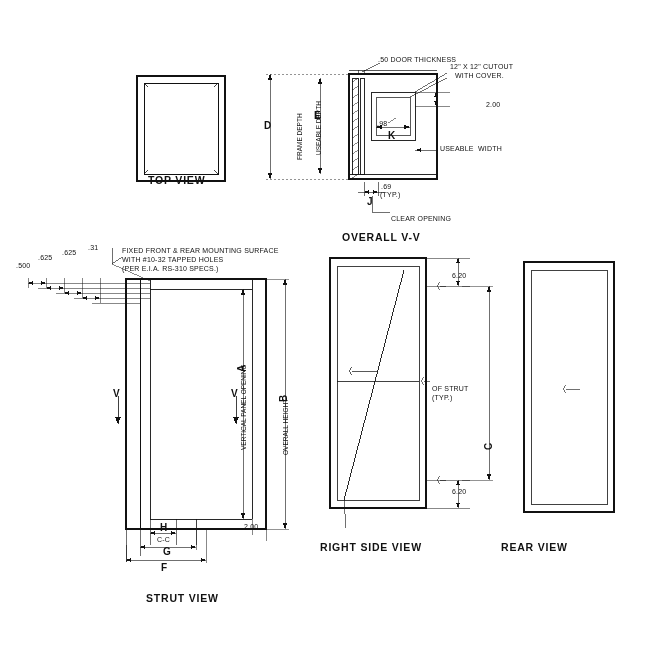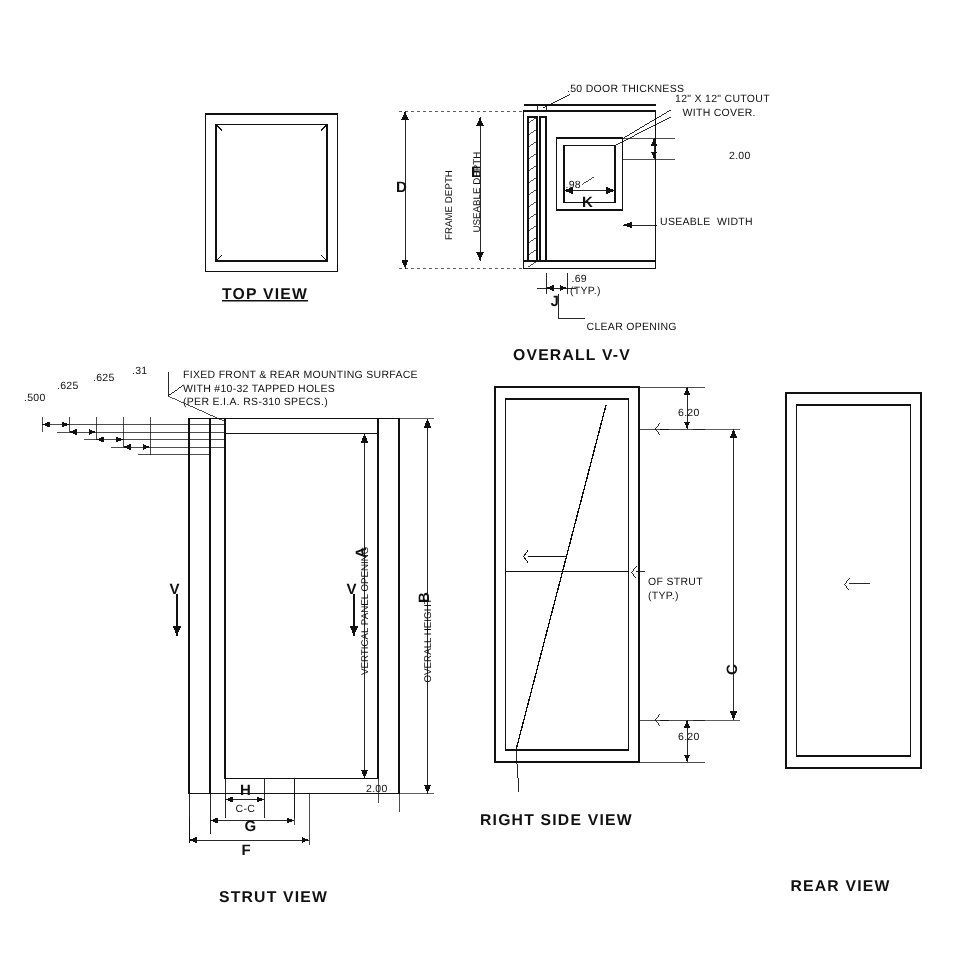--- a/index.html
+++ b/index.html
@@ -177,21 +177,21 @@
       <path d="M440,282 l-3,4 l3,4 M440,286 h6" stroke-width="0.6"></path>
       <path d="M440,476 l-3,4 l3,4 M440,480 h6" stroke-width="0.6"></path>
       <path d="M424,377 l-3,4 l3,4 M424,381 h6" stroke-width="0.6"></path>
 
       <rect x="524" y="262" width="90" height="250" stroke-width="1.2"></rect>
       <rect x="531" y="270" width="76" height="234" stroke-width="0.8"></rect>
       <path d="M566,385 l-3,4 l3,4 M566,389 h14" stroke-width="0.6"></path>
     </g>
   </svg>
 
-  <div class="title" style="left:148px;top:190px;text-decoration:underline;">TOP VIEW</div>
+  <div class="title" style="left:148px;top:174px;">TOP VIEW</div>
 
   <div class="lbl" style="left:378px;top:56px;">.50 DOOR THICKNESS</div>
   <div class="lbl" style="left:450px;top:63px;">12" X 12" CUTOUT</div>
   <div class="lbl" style="left:455px;top:72px;">WITH COVER.</div>
   <div class="lbl" style="left:486px;top:101px;">2.00</div>
   <div class="lbl" style="left:377px;top:120px;">.98</div>
   <div class="lbl" style="left:440px;top:145px;">USEABLE  WIDTH</div>
   <div class="vlbl" style="left:296px;top:160px;">FRAME  DEPTH</div>
   <div class="vlbl" style="left:315px;top:155px;">USEABLE  DEPTH</div>
   <div class="lbl" style="left:391px;top:215px;">CLEAR OPENING</div>
@@ -229,15 +229,15 @@
 
   <div class="title" style="left:146px;top:592px;">STRUT VIEW</div>
 
   <div class="lbl" style="left:452px;top:272px;">6.20</div>
   <div class="lbl" style="left:452px;top:488px;">6.20</div>
   <div class="lbl" style="left:432px;top:385px;">OF STRUT</div>
   <div class="lbl" style="left:432px;top:394px;">(TYP.)</div>
   <div class="vdimletter" style="left:483px;top:450px;">C</div>
   <div class="title" style="left:320px;top:541px;text-align:right;">RIGHT SIDE VIEW</div>
 
-  <div class="title" style="left:527px;top:541px;margin-top:44px;">REAR VIEW</div>
+  <div class="title" style="left:501px;top:541px;">REAR VIEW</div>
 
 </div>
 
 </body></html>

